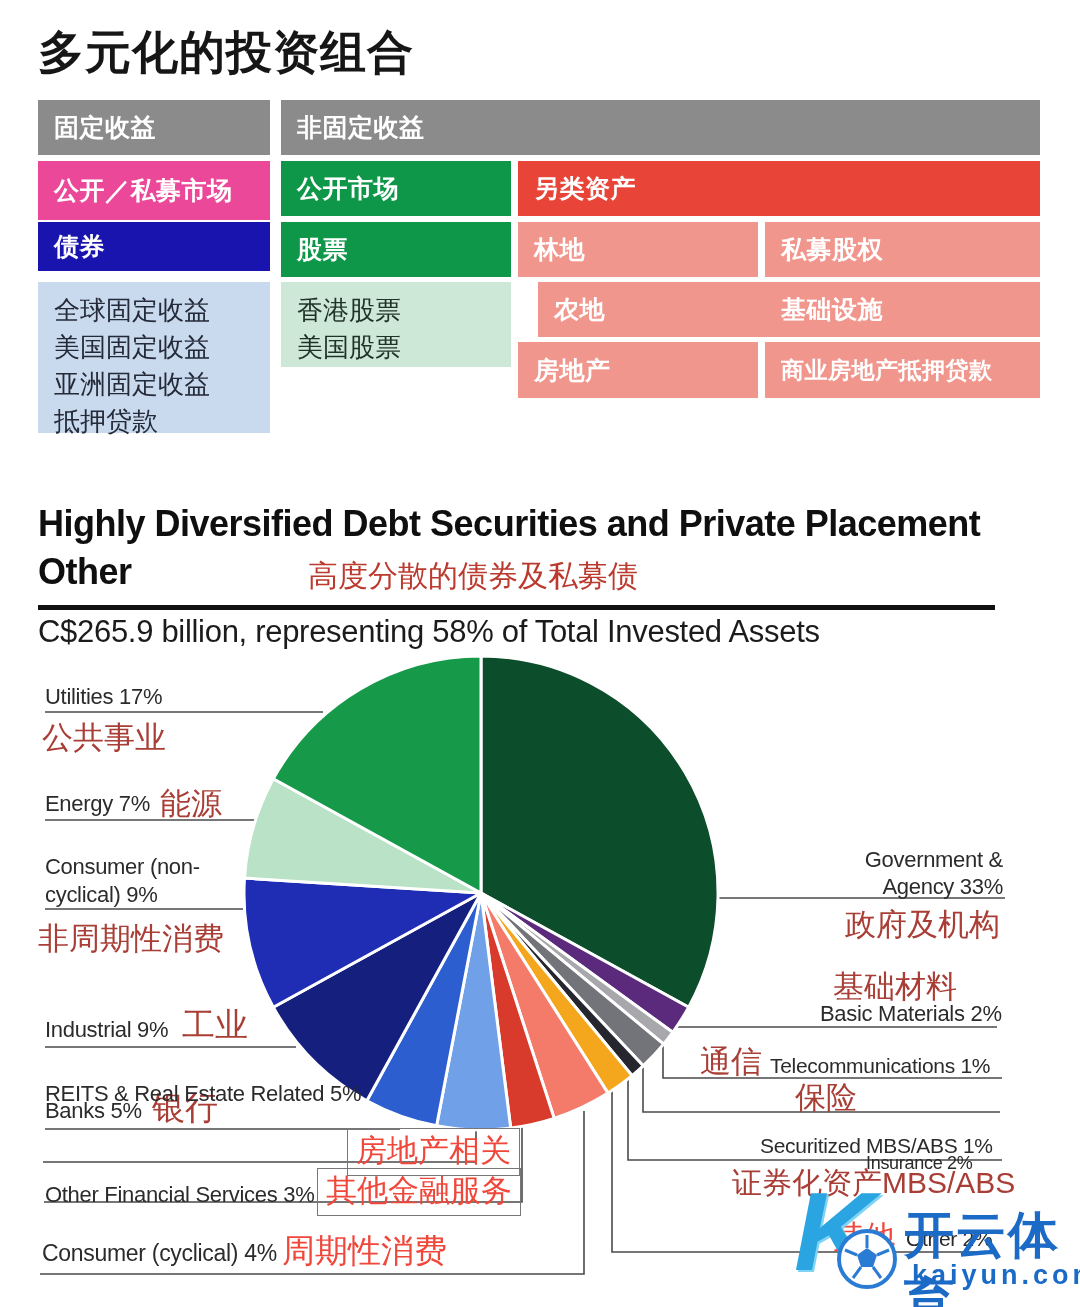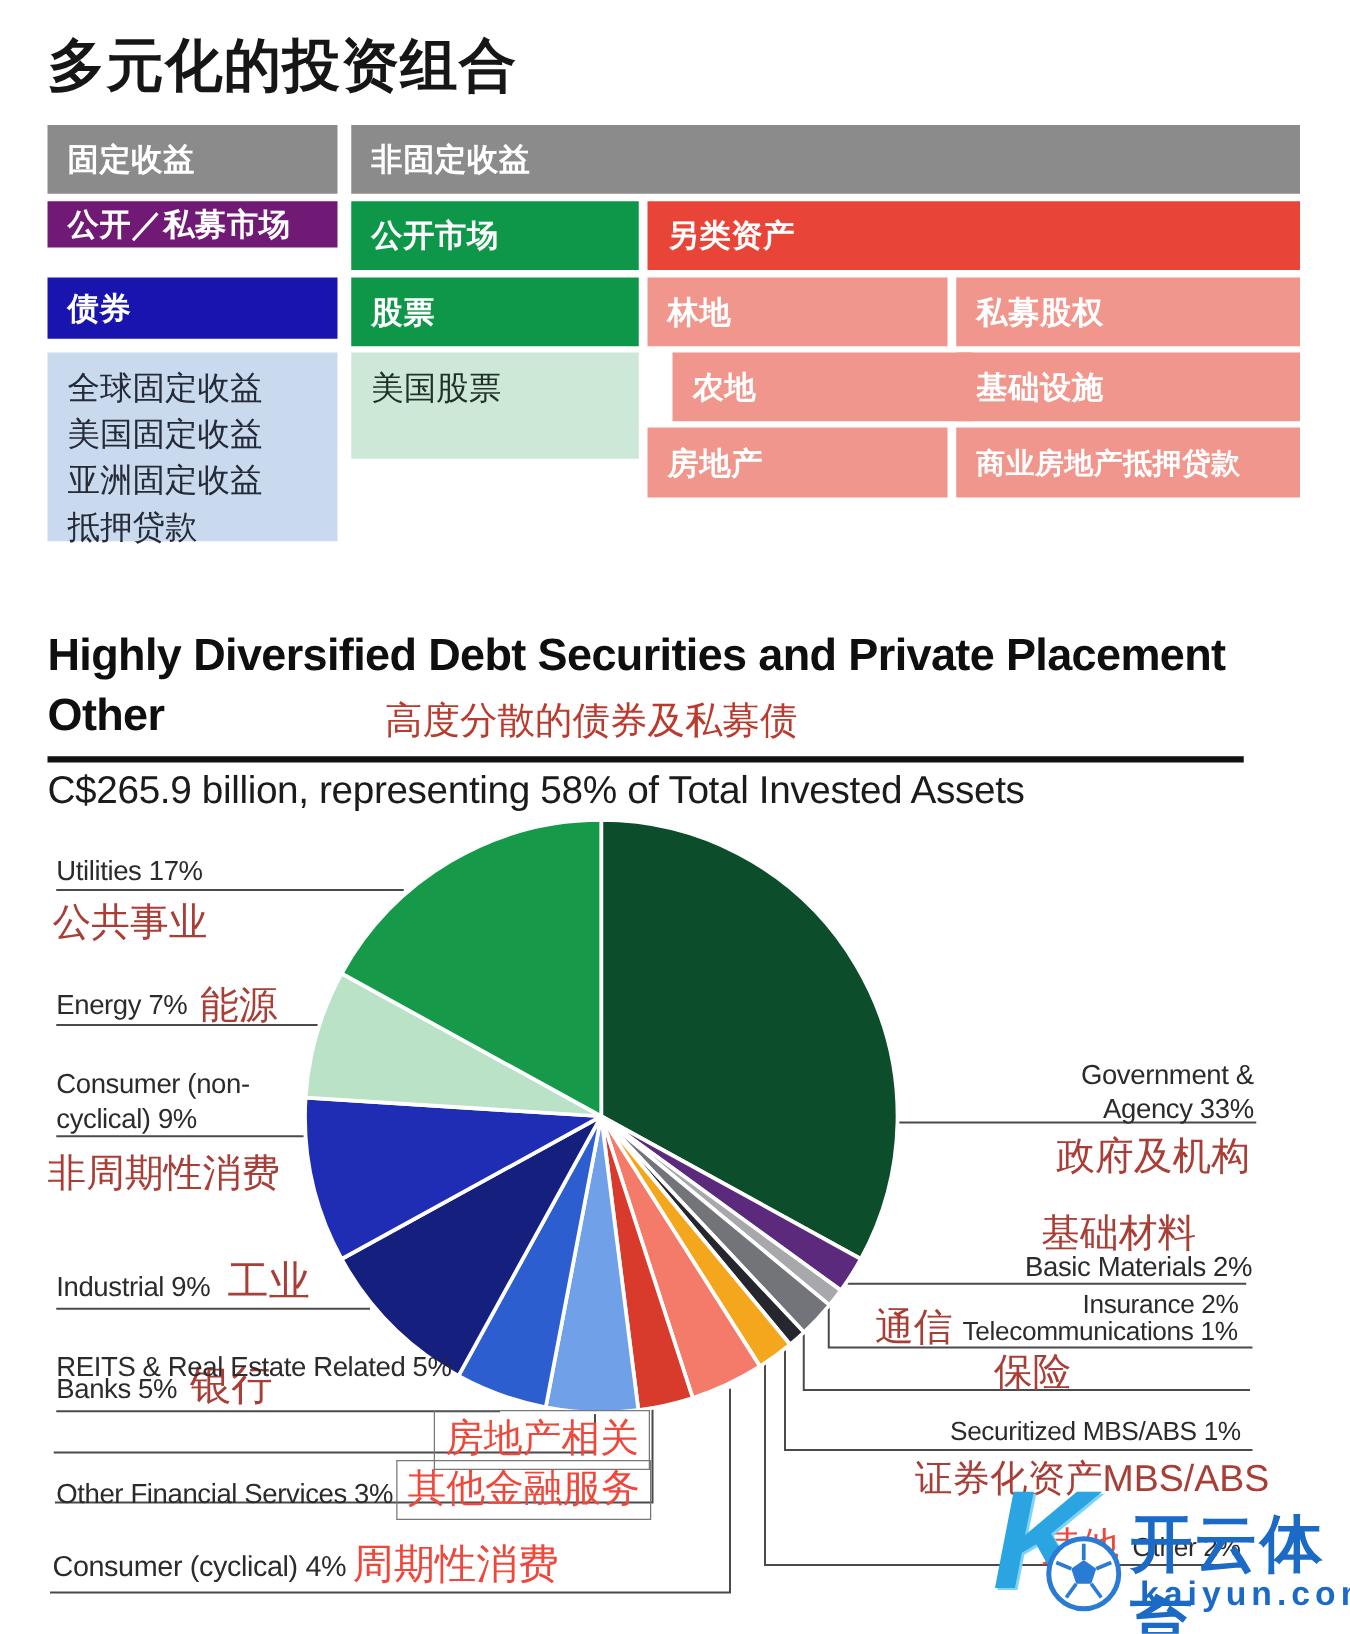--- a/index.html
+++ b/index.html
@@ -25,36 +25,37 @@
   .domain-txt{font-weight:bold;font-size:27px;letter-spacing:4px;color:#1b6ac6;}
 </style>
 </head>
 <body>
 
 <div class="abs page-title" style="left:38px;top:22px;">多元化的投资组合</div>
 
 <div class="cell" style="left:38px;top:100px;width:232px;height:55px;background:#8B8B8B;">固定收益</div>
 <div class="cell" style="left:281px;top:100px;width:759px;height:55px;background:#8B8B8B;">非固定收益</div>
 
-<div class="cell" style="left:38px;top:161px;width:232px;height:37px;background:#701a75;">公开／私募市场</div>
+<div class="cell" style="left:38px;top:161px;width:232px;height:59px;background:#ec4899;">公开／私募市场</div>
 <div class="cell" style="left:281px;top:161px;width:230px;height:55px;background:#0E9748;">公开市场</div>
 <div class="cell" style="left:518px;top:161px;width:522px;height:55px;background:#E84538;">另类资产</div>
 
 <div class="cell" style="left:38px;top:222px;width:232px;height:49px;background:#1A14AE;text-align:right;">债券</div>
 <div class="cell" style="left:281px;top:222px;width:230px;height:55px;background:#0E9748;">股票</div>
 <div class="cell" style="left:518px;top:222px;width:240px;height:55px;background:#F0968C;">林地</div>
 <div class="cell" style="left:765px;top:222px;width:275px;height:55px;background:#F0968C;">私募股权</div>
 
 <div class="list-cell" style="left:38px;top:282px;width:232px;height:151px;background:#C9D9EE;color:#242a38;">
   <div>全球固定收益</div>
   <div>美国固定收益</div>
   <div>亚洲固定收益</div>
   <div>抵押贷款</div>
 </div>
 <div class="list-cell" style="left:281px;top:282px;width:230px;height:85px;background:#CEE8D7;color:#1f3226;">
+  <div>香港股票</div>
   <div>美国股票</div>
 </div>
 
 <div class="cell" style="left:518px;top:282px;width:240px;height:55px;background:#F0968C;margin-left:20px;">农地</div>
 <div class="cell" style="left:765px;top:282px;width:275px;height:55px;background:#F0968C;">基础设施</div>
 <div class="cell" style="left:518px;top:342px;width:240px;height:56px;background:#F0968C;">房地产</div>
 <div class="cell" style="left:765px;top:342px;width:275px;height:56px;background:#F0968C;font-size:23px;">商业房地产抵押贷款</div>
 
 <div class="abs h-en" style="left:38px;top:503px;width:1010px;">Highly Diversified Debt Securities and Private Placement</div>
 <div class="abs h-en" style="left:38px;top:551px;">Other</div>
@@ -124,21 +125,21 @@
 <div class="abs en-label right" style="left:803px;top:873px;width:200px;">Agency 33%</div>
 <div class="abs zh-brick right" style="left:800px;top:904px;width:200px;">政府及机构</div>
 
 <div class="abs zh-brick" style="left:833px;top:966px;">基础材料</div>
 <div class="abs en-label" style="left:820px;top:1000px;">Basic Materials 2%</div>
 
 <div class="abs zh-brick" style="left:700px;top:1041px;">通信</div>
 <div class="abs en-label" style="left:770px;top:1052px;font-size:21px;">Telecommunications 1%</div>
 
 <div class="abs zh-brick" style="left:795px;top:1077px;">保险</div>
-<div class="abs en-label" style="left:866px;top:1030px;font-size:21px;">Insurance 2%</div>
+<div class="abs en-label" style="left:866px;top:1149px;font-size:18px;">Insurance 2%</div>
 
 <div class="abs en-label" style="left:760px;top:1132px;font-size:21px;">Securitized MBS/ABS 1%</div>
 <div class="abs zh-brick" style="left:732px;top:1163px;font-size:30px;">证券化资产MBS/ABS</div>
 
 <div class="abs zh-bright" style="left:833px;top:1216px;">其他</div>
 <div class="abs en-label" style="left:906px;top:1225px;font-size:21px;">Other 2%</div>
 
 <div class="abs" style="left:788px;top:1186px;width:292px;height:115px;z-index:5;">
   <div class="abs k-logo" style="left:6px;top:-4px;">K</div>
   <svg class="abs" style="left:48px;top:42px;" width="62" height="62" viewBox="0 0 62 62">

